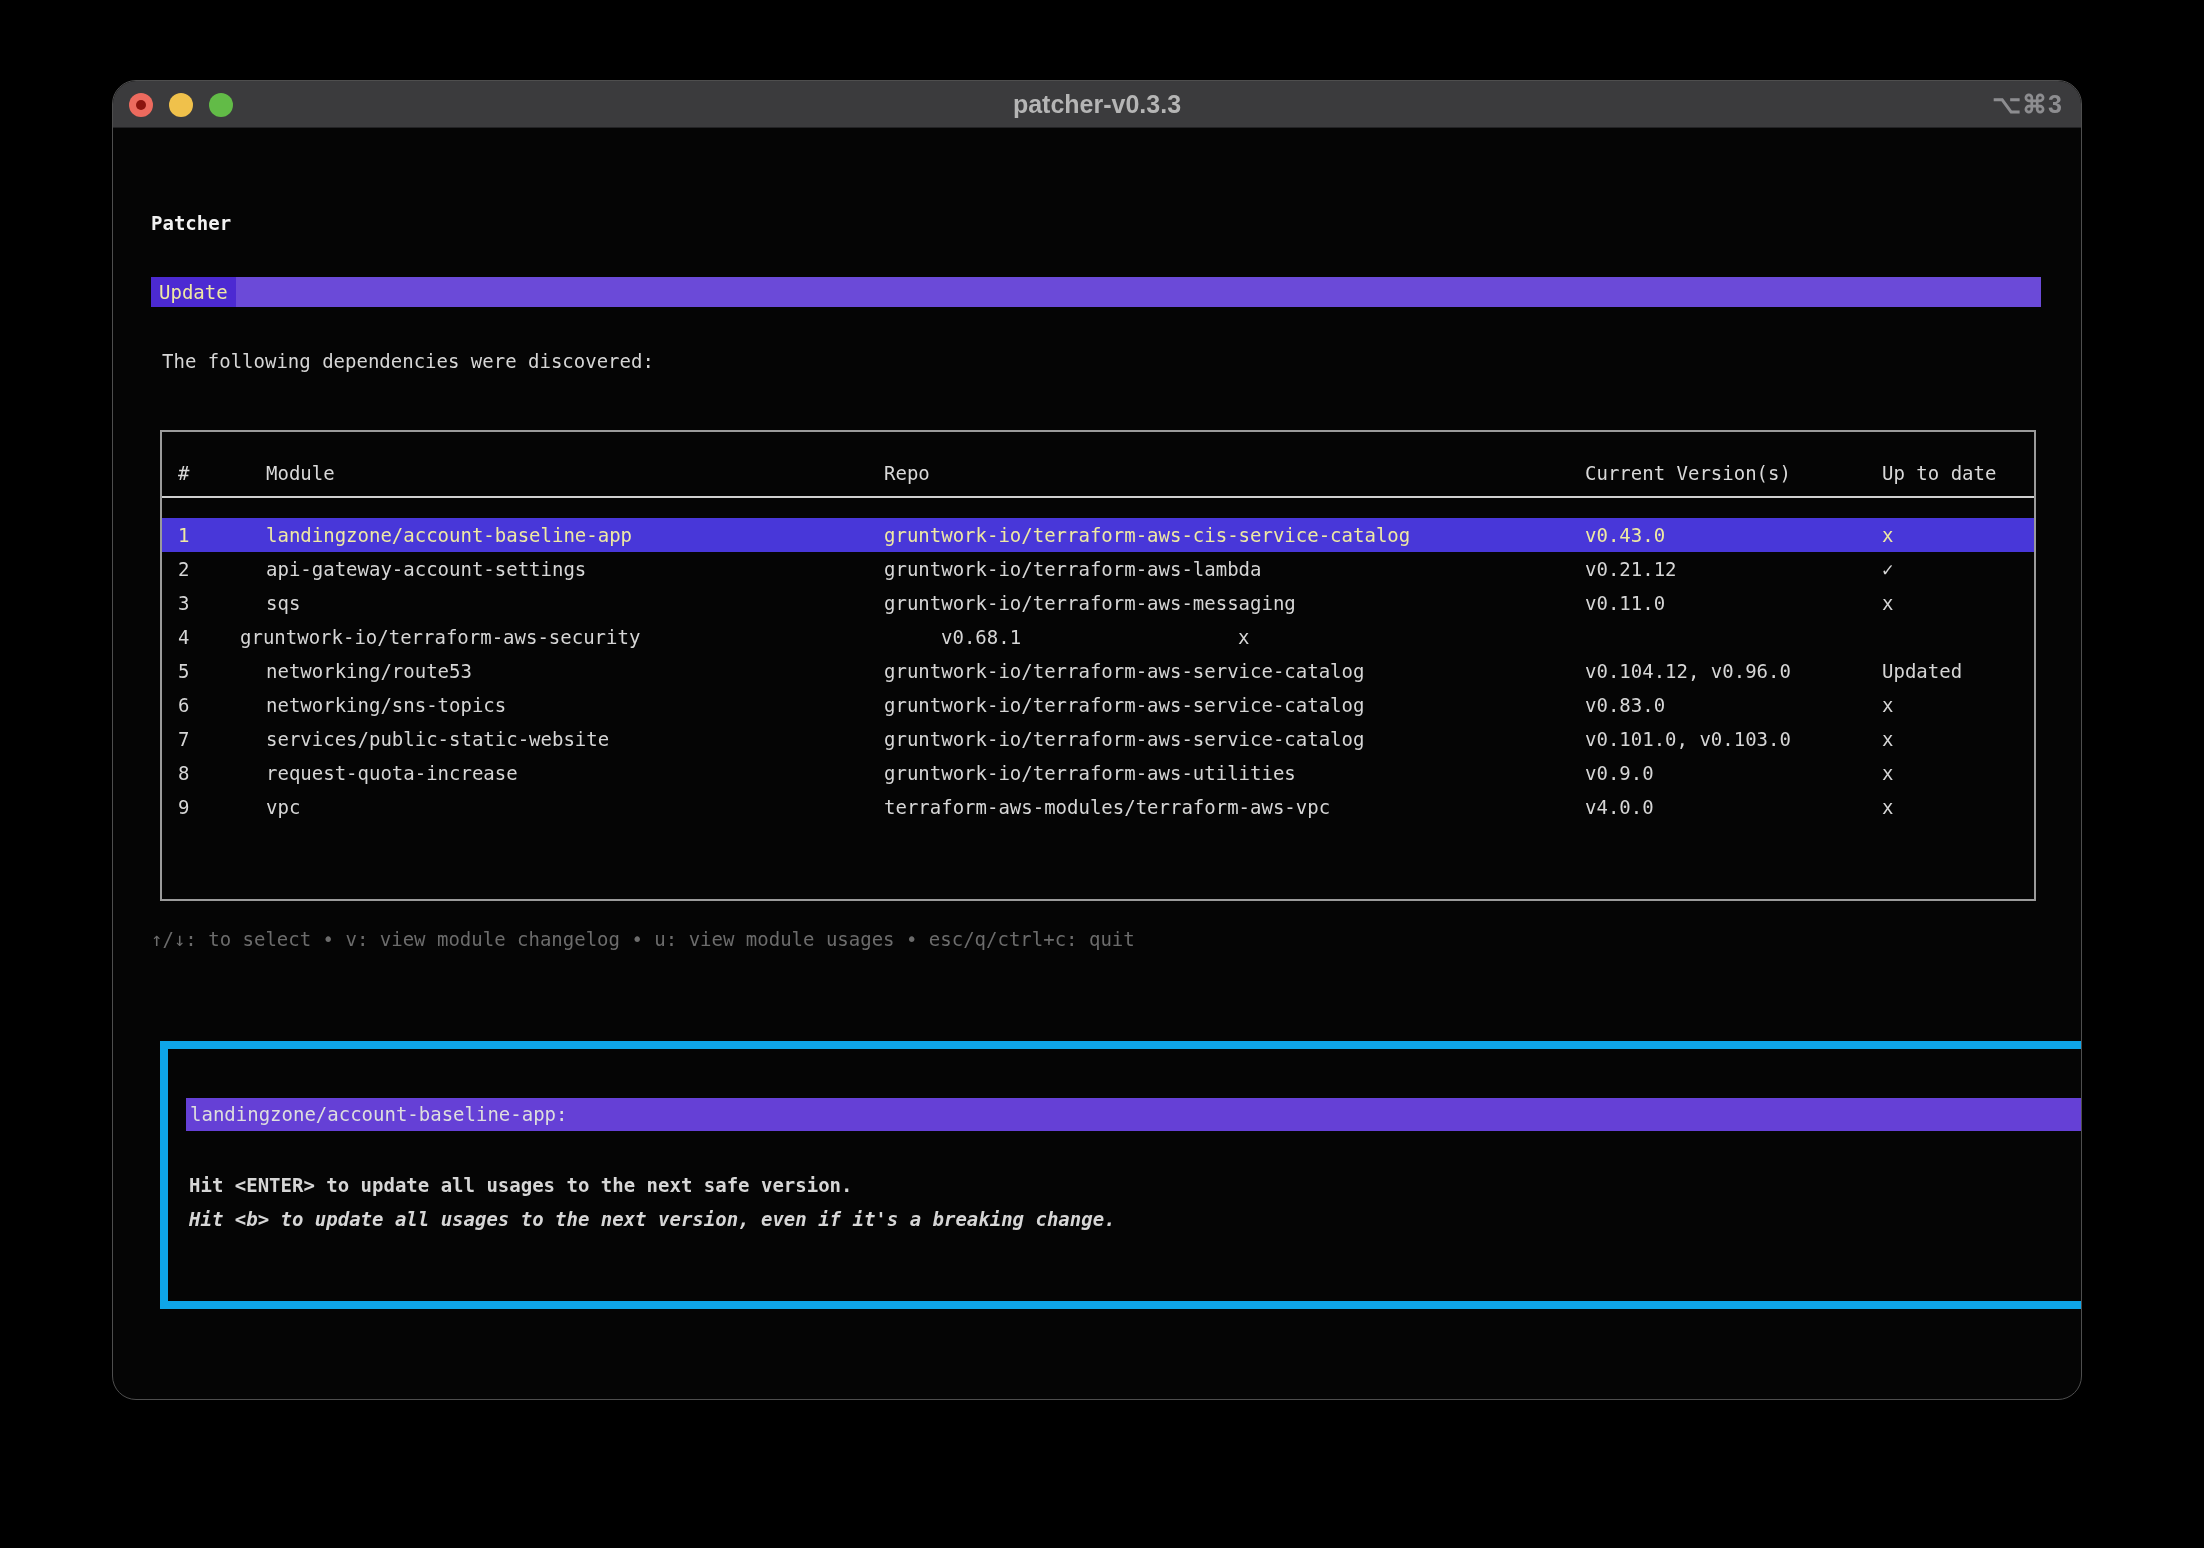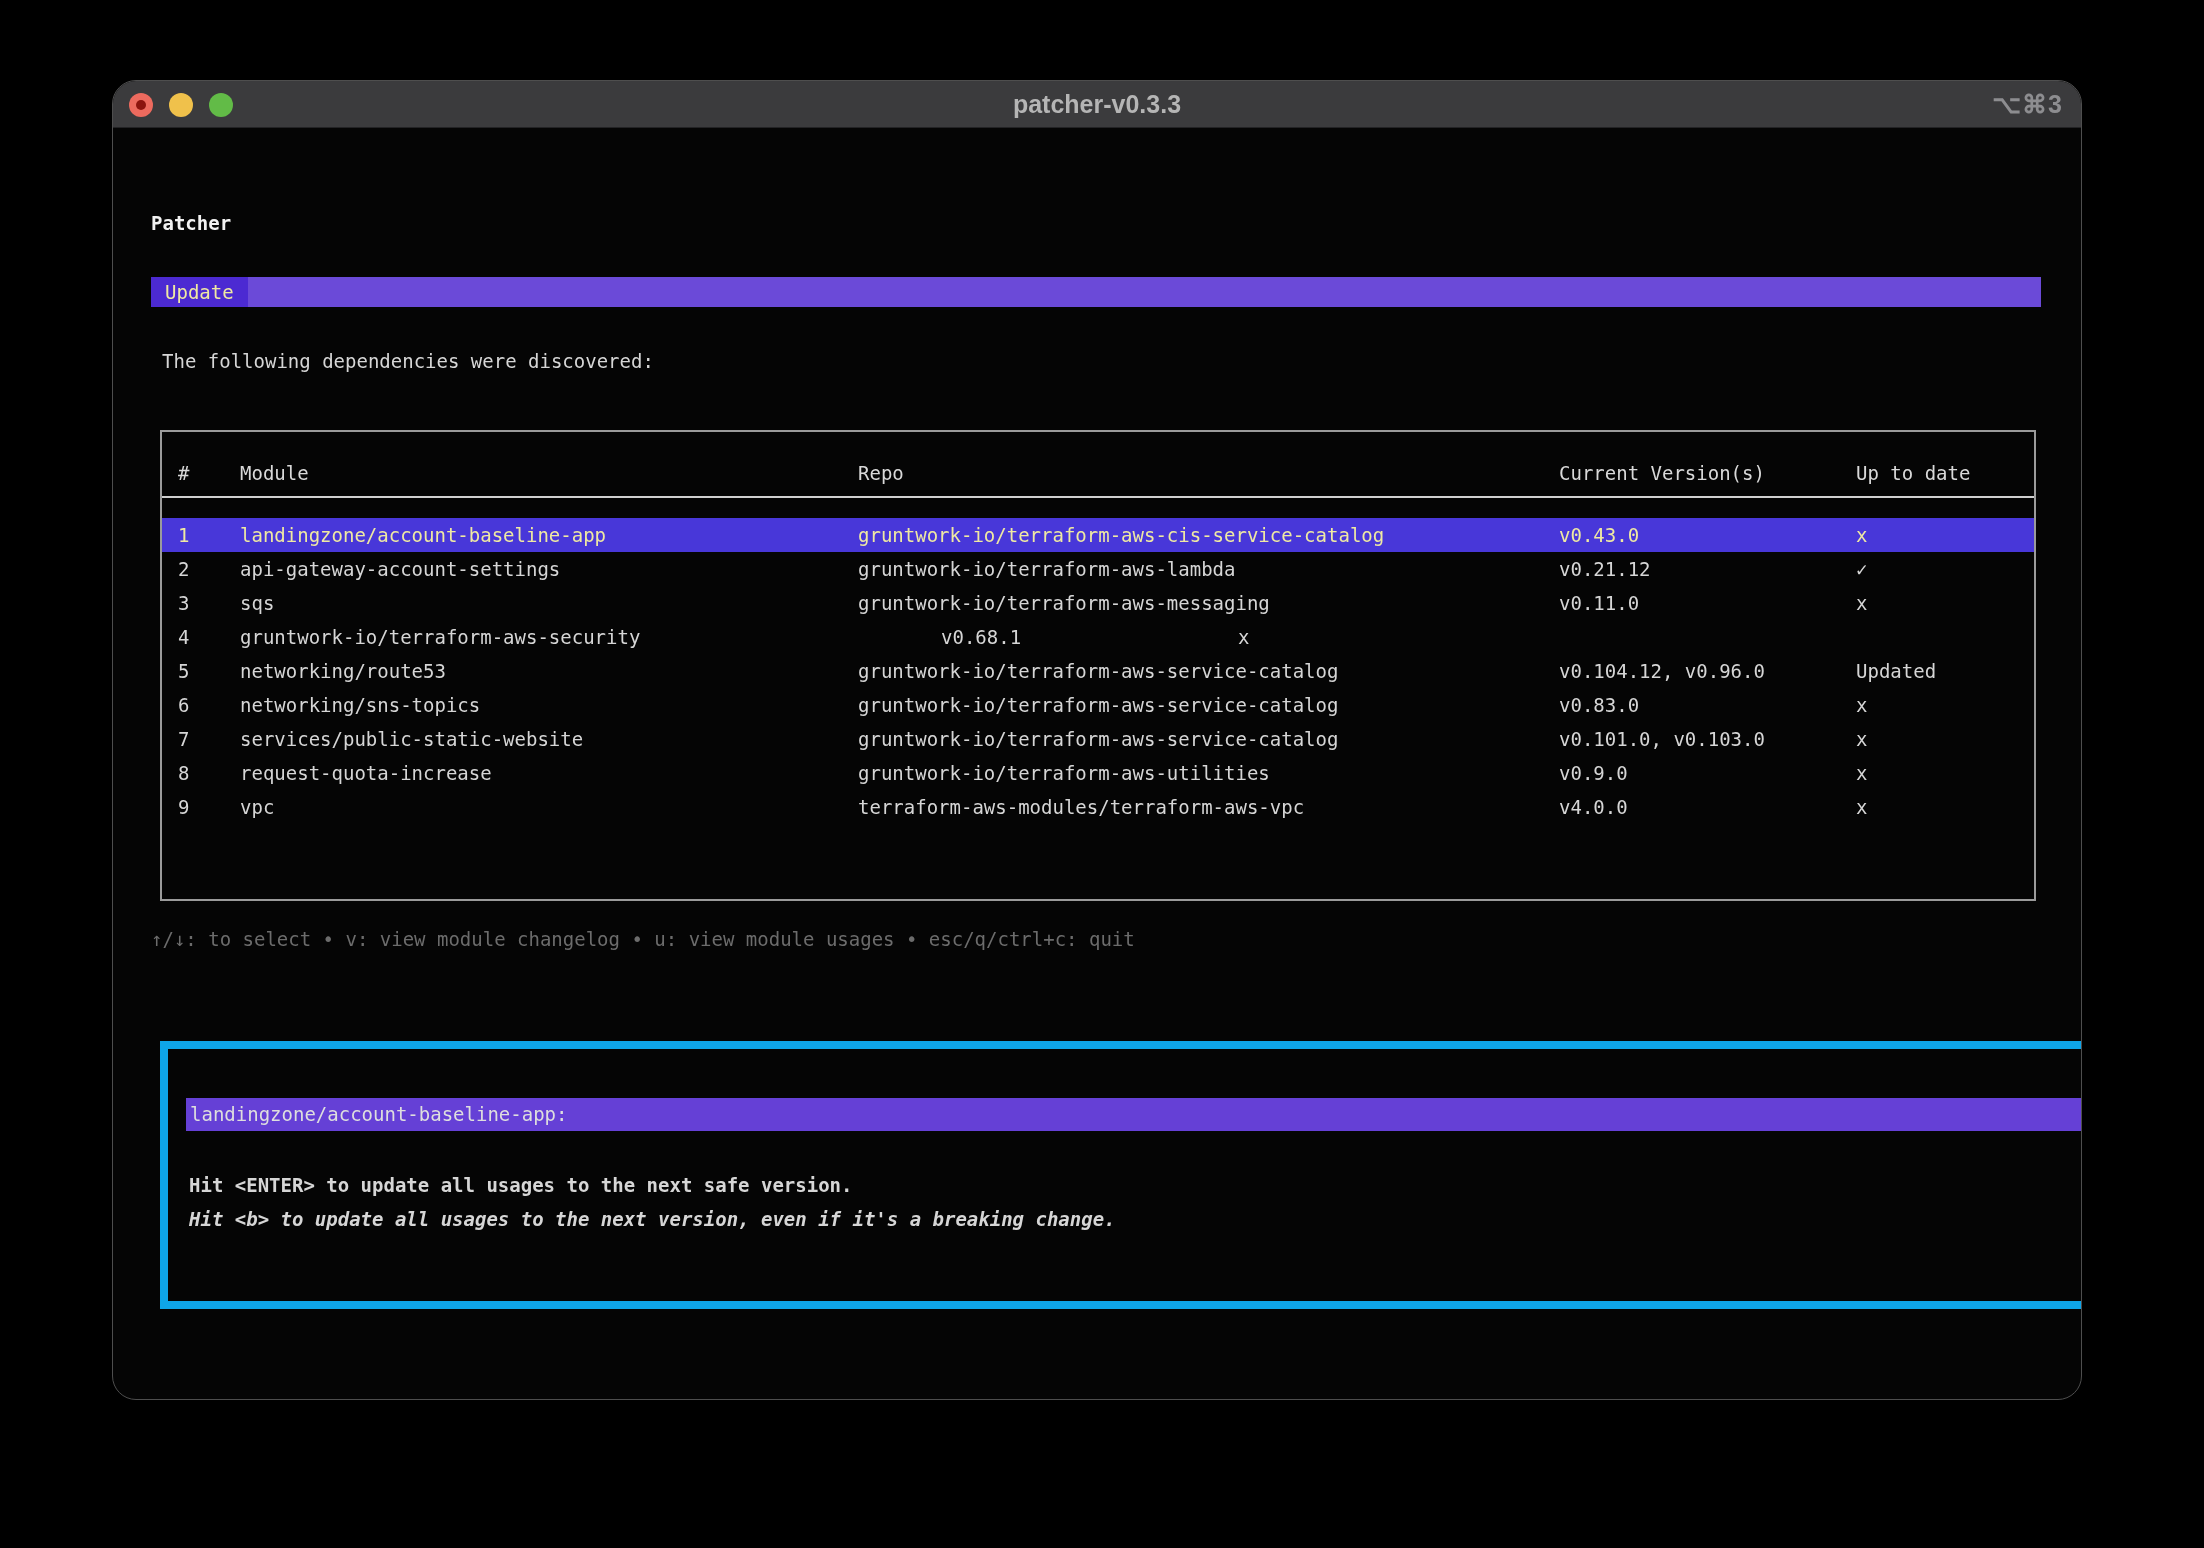--- a/index.html
+++ b/index.html
@@ -48,40 +48,40 @@
     position: absolute; left: 0; top: 0; right: 0; bottom: 0;
     font-size: 19px; color: #d6d6d6;
   }
   .heading { position: absolute; left: 38px; top: 130px; font-weight: bold; color: #f2f2f2; line-height: 24px; }
 
   .tabbar {
     position: absolute; left: 38px; top: 196px; width: 1890px; height: 30px;
     background: var(--bar-purple); display: flex;
   }
   .tab {
-    height: 100%; padding: 0 14px; display: flex; align-items: center;
+    height: 100%; padding: 0 8px; display: flex; align-items: center;
     background: var(--tab-purple); color: var(--pale-yellow);
   }
 
   .intro { position: absolute; left: 49px; top: 268px; line-height: 24px; }
 
   .table {
     position: absolute; left: 47px; top: 349px; width: 1876px; height: 471px;
     border: 2px solid #9b9b9b; background: transparent;
   }
   .thead { position: absolute; left: 0; right: 0; top: 24px; }
   .separator { position: absolute; left: 0; right: 0; top: 64px; height: 2px; background: #cfcfcf; }
   .tbody { position: absolute; left: 0; right: 0; top: 86px; }
 
   .trow { display: flex; height: 34px; line-height: 34px; padding-left: 16px; white-space: nowrap; }
   .thead .trow { color: #d9d9d9; }
   .trow.selected { background: var(--selection-purple); color: var(--pale-yellow); }
   .cell { overflow: hidden; }
   .cell-num     { width: 62px; }
-  .cell-module  { width: 618px; }
+  .cell-module  { width: 618px; margin-left: 26px; }
   .cell-repo    { width: 701px; }
   .cell-version { width: 297px; }
   .cell-status  { flex: 1; }
 
   .help { position: absolute; left: 38px; top: 846px; color: #6c6c6c; line-height: 24px; }
 
   .panel {
     position: absolute; left: 47px; top: 960px; width: 2104px; height: 268px;
     border: 8px solid #0ea5e9;
   }

